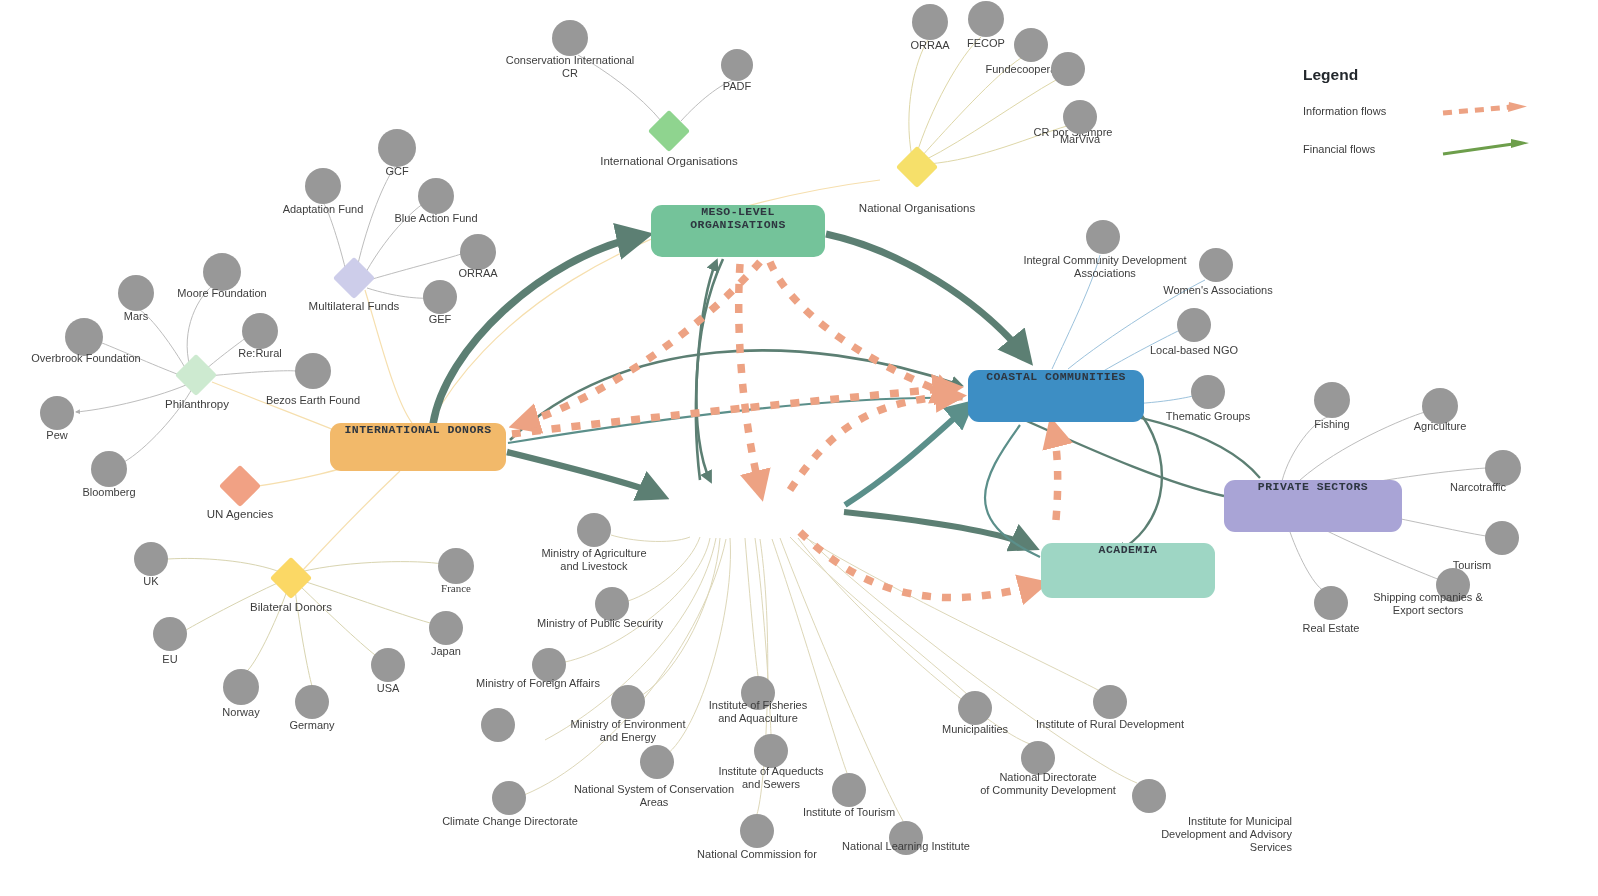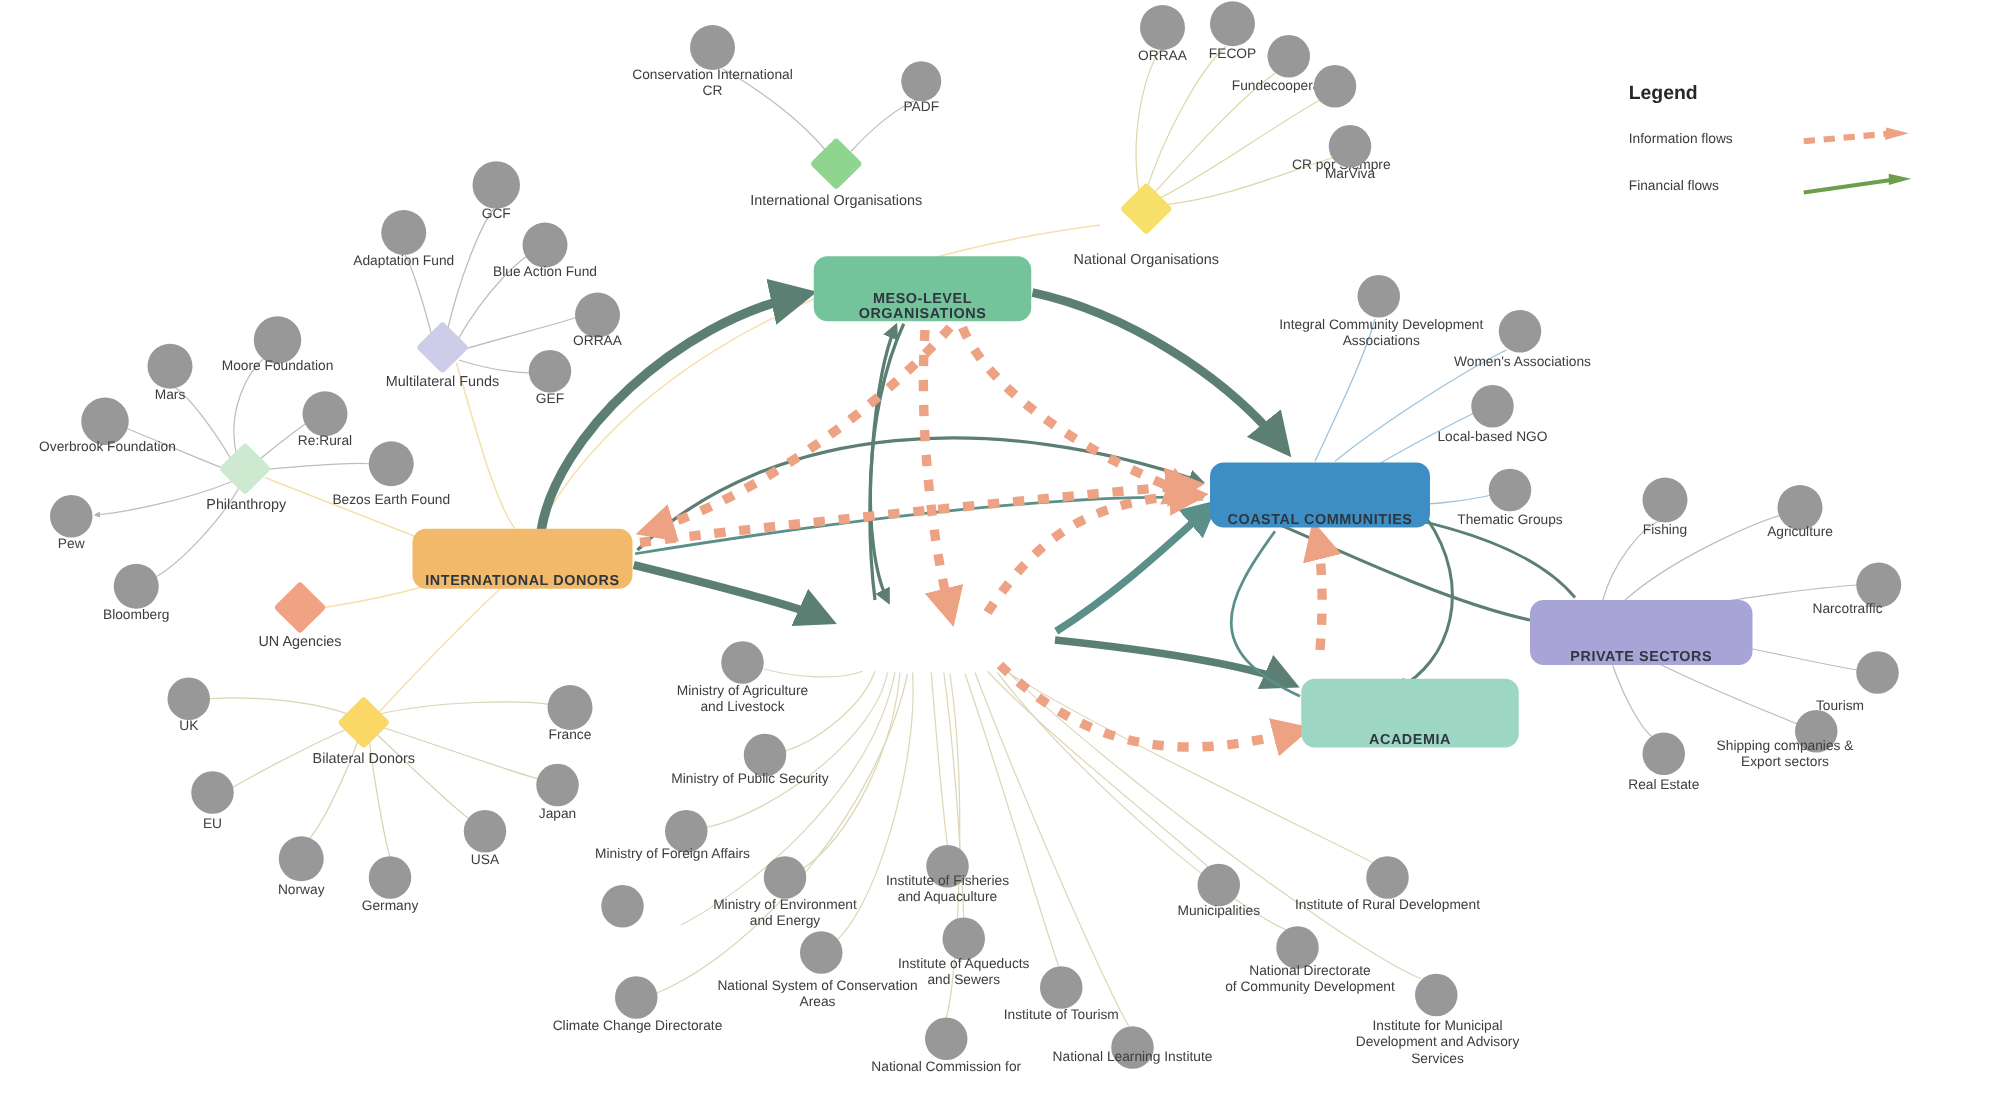--- a/index.html
+++ b/index.html
@@ -1,21 +1,21 @@
 <!DOCTYPE html>
 <html><head>
 <meta charset="utf-8">
 <style>
   html,body{margin:0;padding:0;background:#ffffff;}
   body{font-family:"Liberation Sans", sans-serif;}
   #stage{position:relative;width:1598px;height:896px;background:#fff;overflow:hidden;}
   #net{position:absolute;left:0;top:0;width:1598px;height:896px;}
 
-  .hub{position:absolute;border-radius:11px;display:flex;align-items:flex-end;justify-content:center;
-       text-align:center;font-weight:bold;font-size:11.5px;letter-spacing:.45px;color:#2e3640;}
+  .hub{position:absolute;border-radius:11px;display:flex;align-items:flex-start;justify-content:center;
+       text-align:center;font-weight:bold;font-size:11.5px;letter-spacing:.45px;color:#2e3640;font-family:Liberation Mono, monospace;}
   .leaf-dot{position:absolute;border-radius:50%;background:#989898;}
   .leaf-label{position:absolute;font-size:11px;color:#3d3d3d;text-align:center;line-height:1.18;white-space:pre-line;}
   .cat-label{position:absolute;font-size:11.5px;color:#3d3d3d;text-align:center;white-space:nowrap;}
   .diamond{position:absolute;transform:rotate(45deg);border-radius:3px;}
 
   #legend{position:absolute;left:1303px;top:66px;width:230px;}
   #legend .ltitle{font-size:15.5px;font-weight:bold;color:#23282d;margin-bottom:16px;}
   #legend .lrow{display:flex;align-items:center;justify-content:space-between;margin-bottom:16px;}
   #legend .ltext{font-size:11px;color:#3b3b3b;}
   #legend .lswatch{width:92px;height:22px;}
@@ -208,21 +208,21 @@
     <div class="leaf-label" style="left: 0px; top: 347px; width: 260px; transform: translateX(130px);">Re:Rural</div>
     <div class="leaf-dot" style="left: 295px; top: 353px; width: 36px; height: 36px;"></div>
     <div class="leaf-label" style="left: 0px; top: 394px; width: 260px; transform: translateX(183px);">Bezos Earth Found</div>
     <div class="leaf-dot" style="left: 40px; top: 396px; width: 34px; height: 34px;"></div>
     <div class="leaf-label" style="left: 0px; top: 429px; width: 260px; transform: translateX(-73px);">Pew</div>
     <div class="leaf-dot" style="left: 91px; top: 451px; width: 36px; height: 36px;"></div>
     <div class="leaf-label" style="left: 0px; top: 486px; width: 260px; transform: translateX(-21px);">Bloomberg</div>
     <div class="leaf-dot" style="left: 134px; top: 542px; width: 34px; height: 34px;"></div>
     <div class="leaf-label" style="left: 0px; top: 575px; width: 260px; transform: translateX(21px);">UK</div>
     <div class="leaf-dot" style="left: 438px; top: 548px; width: 36px; height: 36px;"></div>
-    <div class="leaf-label" style="left: 0px; top: 582px; width: 260px; transform: translateX(326px);">France</div>
+    <div class="leaf-label" style="left: 0px; top: 582px; width: 260px; transform: translateX(326px); font-family: Liberation Serif, serif;">France</div>
     <div class="leaf-dot" style="left: 153px; top: 617px; width: 34px; height: 34px;"></div>
     <div class="leaf-label" style="left: 0px; top: 653px; width: 260px; transform: translateX(40px);">EU</div>
     <div class="leaf-dot" style="left: 429px; top: 611px; width: 34px; height: 34px;"></div>
     <div class="leaf-label" style="left: 0px; top: 645px; width: 260px; transform: translateX(316px);">Japan</div>
     <div class="leaf-dot" style="left: 223px; top: 669px; width: 36px; height: 36px;"></div>
     <div class="leaf-label" style="left: 0px; top: 706px; width: 260px; transform: translateX(111px);">Norway</div>
     <div class="leaf-dot" style="left: 371px; top: 648px; width: 34px; height: 34px;"></div>
     <div class="leaf-label" style="left: 0px; top: 682px; width: 260px; transform: translateX(258px);">USA</div>
     <div class="leaf-dot" style="left: 295px; top: 685px; width: 34px; height: 34px;"></div>
     <div class="leaf-label" style="left: 0px; top: 719px; width: 260px; transform: translateX(182px);">Germany</div>
@@ -277,21 +277,21 @@
     <div class="leaf-dot" style="left: 889px; top: 821px; width: 34px; height: 34px;"></div>
     <div class="leaf-label" style="left: 0px; top: 840px; width: 260px; transform: translateX(776px);">National Learning Institute</div>
     <div class="leaf-dot" style="left: 958px; top: 691px; width: 34px; height: 34px;"></div>
     <div class="leaf-label" style="left: 0px; top: 723px; width: 260px; transform: translateX(845px);">Municipalities</div>
     <div class="leaf-dot" style="left: 1021px; top: 741px; width: 34px; height: 34px;"></div>
     <div class="leaf-label" style="left: 0px; top: 771px; width: 260px; transform: translateX(918px);">National Directorate
 of Community Development</div>
     <div class="leaf-dot" style="left: 1093px; top: 685px; width: 34px; height: 34px;"></div>
     <div class="leaf-label" style="left: 0px; top: 718px; width: 260px; transform: translateX(980px);">Institute of Rural Development</div>
     <div class="leaf-dot" style="left: 1132px; top: 779px; width: 34px; height: 34px;"></div>
-    <div class="leaf-label" style="left: 4px; top: 815px; width: 260px; transform: translateX(1016px);">Institute for Municipal
+    <div class="leaf-label" style="left: 16px; top: 815px; width: 260px; transform: translateX(1016px); text-align: right;">Institute for Municipal
 Development and Advisory
 Services</div>
     <div class="diamond" style="left: 654px; top: 116px; width: 30px; height: 30px; background: rgb(143, 212, 143);"></div>
     <div class="cat-label" style="left: 0px; top: 155px; width: 260px; transform: translateX(539px);">International Organisations</div>
     <div class="diamond" style="left: 902px; top: 152px; width: 30px; height: 30px; background: rgb(246, 224, 106);"></div>
     <div class="cat-label" style="left: 0px; top: 202px; width: 260px; transform: translateX(787px);">National Organisations</div>
     <div class="diamond" style="left: 339px; top: 263px; width: 30px; height: 30px; background: rgb(205, 205, 234);"></div>
     <div class="cat-label" style="left: 0px; top: 300px; width: 260px; transform: translateX(224px);">Multilateral Funds</div>
     <div class="diamond" style="left: 181px; top: 360px; width: 30px; height: 30px; background: rgb(205, 234, 208);"></div>
     <div class="cat-label" style="left: 0px; top: 398px; width: 260px; transform: translateX(67px);">Philanthropy</div>

